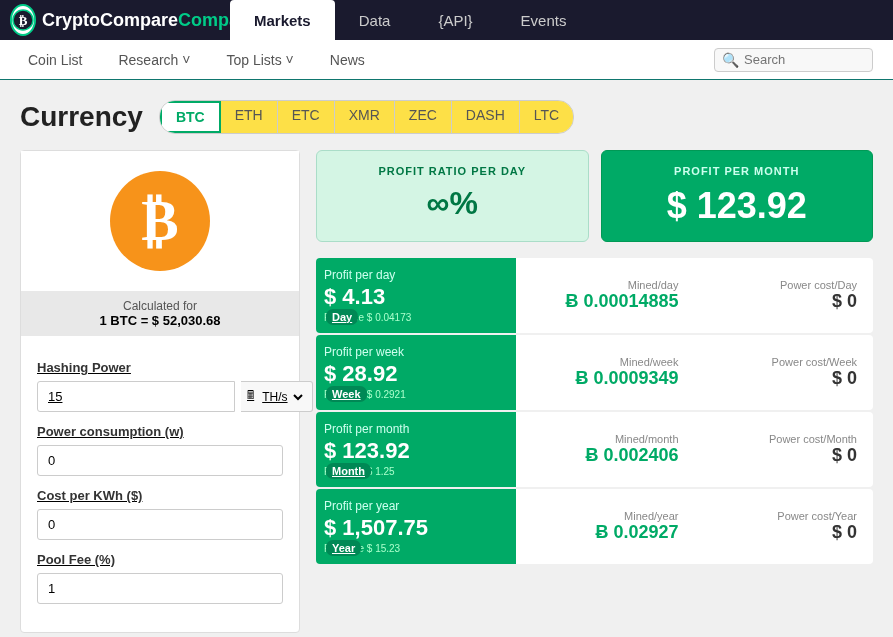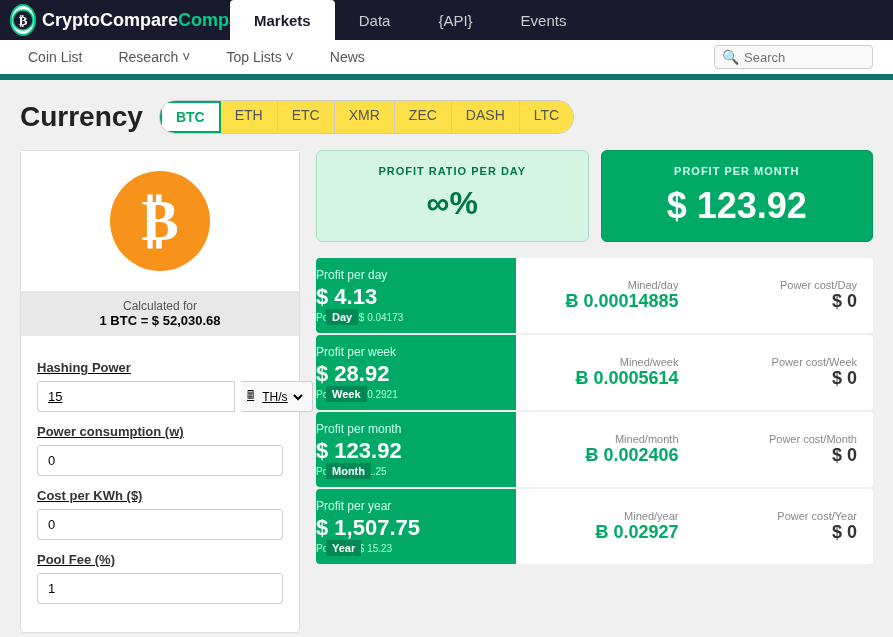--- a/index.html
+++ b/index.html
@@ -50,21 +50,21 @@
       border-radius: 4px 4px 0 0;
     }
 
     
     .secondary-nav {
       background: white;
       display: flex;
       align-items: center;
       padding: 0 20px;
       height: 40px;
-      border-bottom: 6px solid #0f766e;
+      border-bottom: 1px solid #0f766e;
       gap: 20px;
     }
     .secondary-nav-item {
       color: #555;
       cursor: pointer;
       font-size: 14px;
       padding: 0 8px;
       height: 100%;
       display: flex; align-items: center;
     }
@@ -221,30 +221,30 @@
       display: grid;
       grid-template-columns: 200px 1fr 1fr;
       background: white;
       margin-bottom: 2px;
       border-radius: 4px;
       overflow: hidden;
       min-height: 68px;
     }
     .data-row-left {
       background: #00aa66;
-      padding: 10px 0;
+      padding: 10px 8px;
       color: white;
       position: relative;
     }
     .data-row-label {
       position: absolute;
       bottom: 8px; left: 10px;
       font-size: 11px; font-weight: bold;
       background: #008855;
-      padding: 2px 6px; border-radius: 1px;
+      padding: 2px 6px; border-radius: 7px; text-decoration: underline;
     }
     .data-row-profit-title {
       font-size: 12px; color: #ccffee; margin-bottom: 2px;
     }
     .data-row-profit-value {
       font-size: 22px; font-weight: bold; color: white;
     }
     .data-row-pool {
       font-size: 10px; color: #aaffcc;
       margin-top: 2px;
@@ -378,21 +378,21 @@
   </div>
           <div class="data-row">
     <div class="data-row-left">
       <div class="data-row-profit-title">Profit per week</div>
       <div class="data-row-profit-value">$ 28.92</div>
       <div class="data-row-pool">Pool Fee $ 0.2921</div>
       <div class="data-row-label">Week</div>
     </div>
     <div class="data-row-mid">
       <div class="data-row-sub-title">Mined/week</div>
-      <div class="data-row-sub-value">Ƀ 0.0005614</div>
+      <div class="data-row-sub-value">Ƀ 0.0009349</div>
     </div>
     <div class="data-row-right">
       <div class="data-row-sub-title">Power cost/Week</div>
       <div class="data-row-sub-value" style="color:#333;">$ 0</div>
     </div>
   </div>
           <div class="data-row">
     <div class="data-row-left">
       <div class="data-row-profit-title">Profit per month</div>
       <div class="data-row-profit-value">$ 123.92</div>

